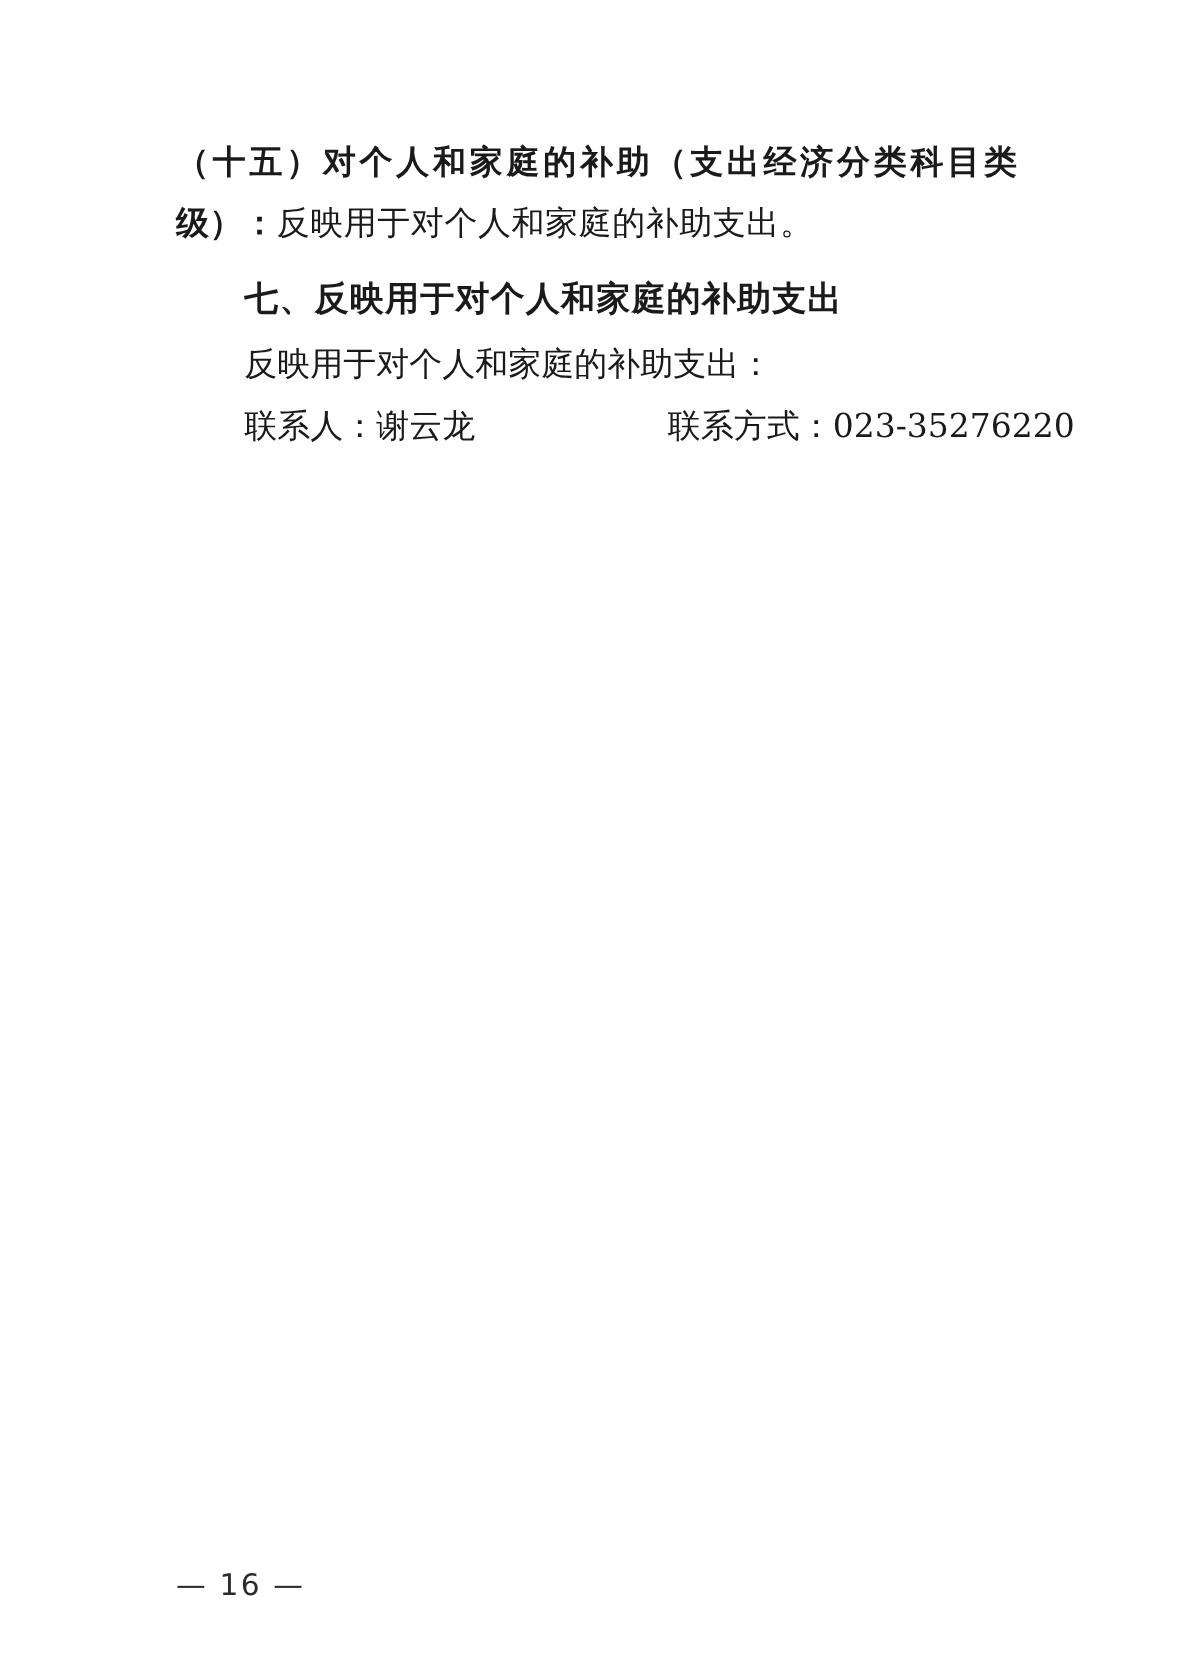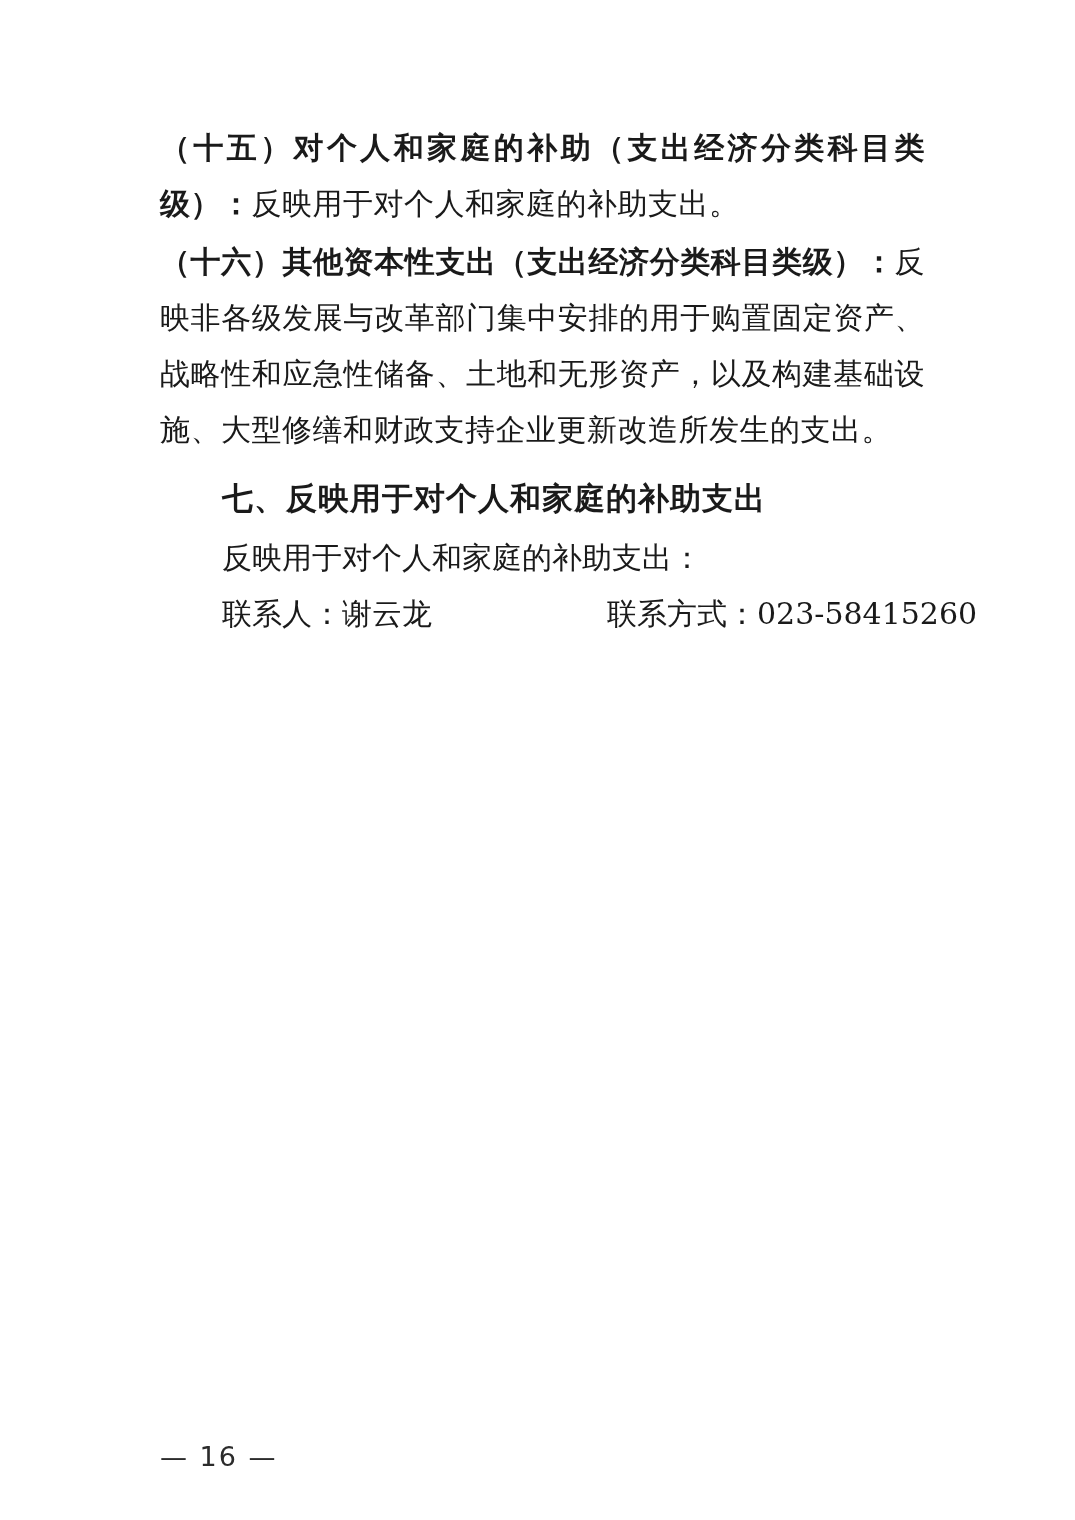--- a/index.html
+++ b/index.html
@@ -64,41 +64,38 @@
     padding-left: 62px;
     white-space: pre;
   }
   .contact-gap {
     display: inline-block;
     width: 175px;
   }
   .page-number {
     position: absolute;
     left: 160px;
-    bottom: 48px;
+    bottom: 63px;
     font-size: 27px;
     color: #2b2b2b;
     letter-spacing: 2px;
     font-family: "DejaVu Sans", "Liberation Sans", sans-serif;
   }
 </style>
 </head>
 <body>
 
 <div class="page">
 
   <p class="body-text para">
     <span class="indent heading-bold">（十五）对个人和家庭的补助（支出经济分类科目类级）：</span><span>反映用于对个人和家庭的补助支出。</span>
   </p>
 
-  <p class="body-text para">
-    <span class="indent heading-bold">（十六）其他资本性支出（支出经济分类科目类级）：</span><span>反映非各级发展与改革部门集中安排的用于购置固定资产、战略性和应急性储备、土地和无形资产，以及构建基础设施、大型修缮和财政支持企业更新改造所发生的支出。</span>
-  </p>
 
   <h2 class="section-heading">七、反映用于对个人和家庭的补助支出</h2>
 
   <p class="contact-line">反映用于对个人和家庭的补助支出：</p>
 
-  <p class="contact-row"><span>联系人：</span><span>谢云龙</span><span class="contact-gap"></span><span>联系方式：</span><span>023-58415260</span></p>
+  <p class="contact-row"><span>联系人：</span><span>谢云龙</span><span class="contact-gap"></span><span>联系方式：</span><span>023-35276220</span></p>
 
   <div class="page-number">— 16 —</div>
 
 </div>
 
 </body></html>

